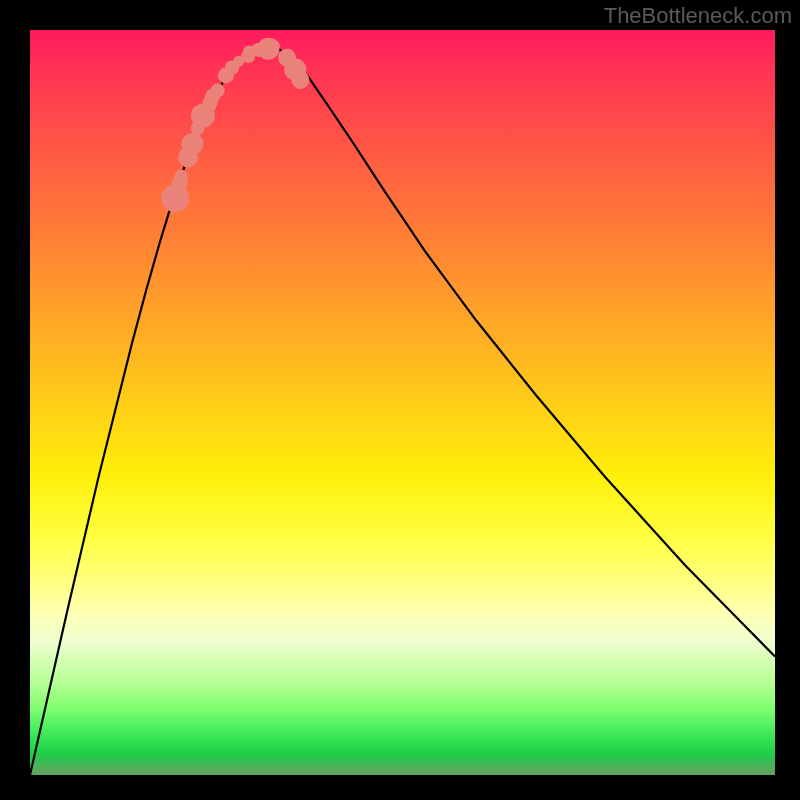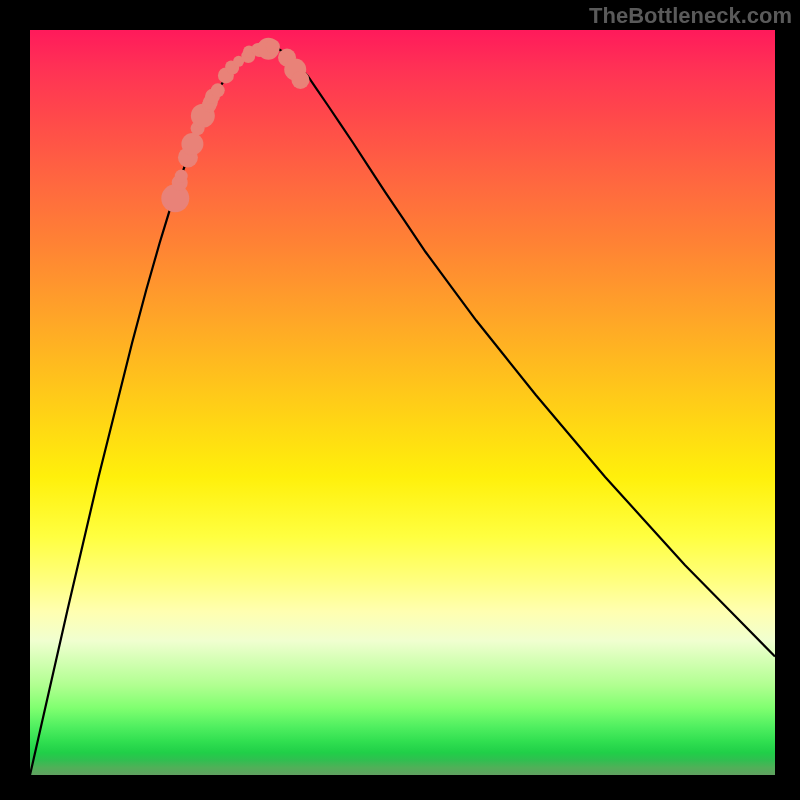--- a/index.html
+++ b/index.html
@@ -43,21 +43,21 @@
         #60a060 100%
       );
     }
     .watermark {
       position: absolute;
       top: 3px;
       right: 8px;
       color: #5a5a5a;
       font-family: Arial, Helvetica, sans-serif;
       font-size: 22px;
-      font-weight: 700;
+      font-weight: 400;
       z-index: 100;
     }
     svg {
       position: absolute;
       top: 0;
       left: 0;
       width: 745px;
       height: 745px;
       display: block;
     }

